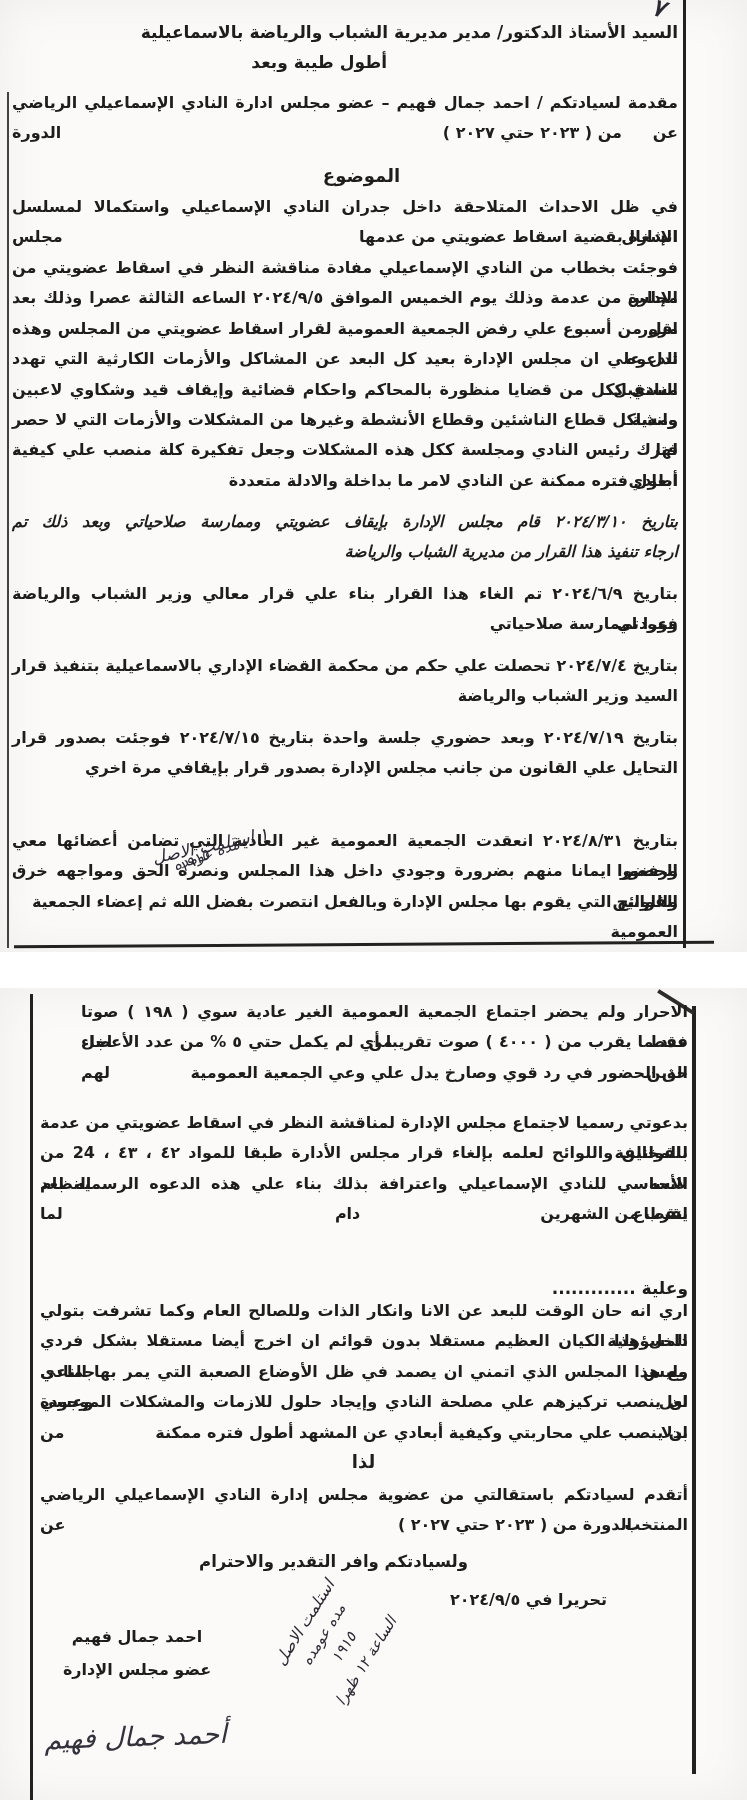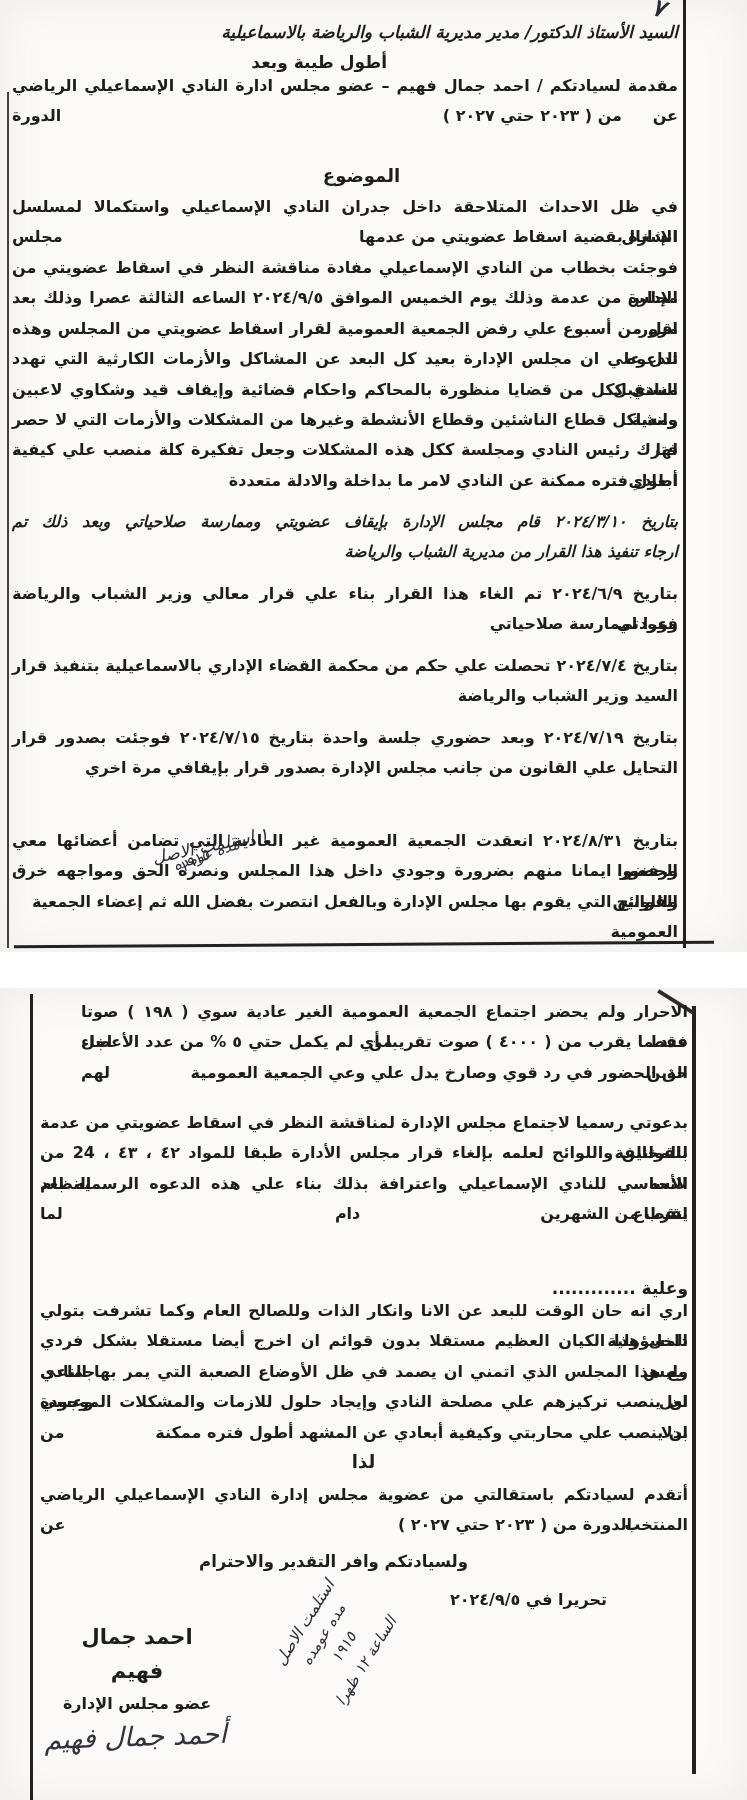--- a/index.html
+++ b/index.html
@@ -28,25 +28,25 @@
 </style>
 </head>
 <body>
 
 <div class="page" id="page1">
   <div class="vline" style="left:683px;top:0;height:948px;width:3px;"></div>
   <div class="vline" style="left:7px;top:92px;height:856px;width:2px;opacity:.85;"></div>
 
   <div class="abs hw" style="left:652px;top:-6px;font-size:24px;transform:rotate(14deg);font-weight:700;">٧</div>
 
-  <div class="abs txt" style="right:69px;left:12px;top:17px;text-align:right;font-size:17px;font-style:italic;">السيد الأستاذ الدكتور/ مدير مديرية الشباب والرياضة بالاسماعيلية</div>
+  <div class="abs txt" style="right:69px;left:12px;top:17px;text-align:right;font-size:17px;">السيد الأستاذ الدكتور/ مدير مديرية الشباب والرياضة بالاسماعيلية</div>
 
   <div class="abs txt" style="right:360px;top:47px;font-size:17px;">أطول طيبة وبعد</div>
 
-  <div class="para" style="top:71px;">
+  <div class="para" style="top:88px;">
     <div class="line txt">مقدمة لسيادتكم / احمد جمال فهيم – عضو مجلس ادارة النادي الإسماعيلي الرياضي عن الدورة</div>
     <div class="line last ind txt">من ( ٢٠٢٣ حتي ٢٠٢٧ )</div>
   </div>
 
   <div class="abs txt center" style="left:-24px;right:0;top:161px;font-size:18px;">الموضوع</div>
 
   <div class="para" style="top:192px;">
     <div class="line txt">في ظل الاحداث المتلاحقة داخل جدران النادي الإسماعيلي واستكمالا لمسلسل انشغال مجلس</div>
     <div class="line last txt">الإدارة بقضية اسقاط عضويتي من عدمها</div>
   </div>
@@ -130,21 +130,21 @@
   <div class="para" style="top:492px;">
     <div class="line txt">أتقدم لسيادتكم باستقالتي من عضوية مجلس إدارة النادي الإسماعيلي الرياضي المنتخب عن</div>
     <div class="line last ind txt">الدورة من ( ٢٠٢٣ حتي ٢٠٢٧ )</div>
   </div>
 
   <div class="abs txt center" style="left:-80px;right:0;top:559px;font-size:16.5px;">ولسيادتكم وافر التقدير والاحترام</div>
 
   <div class="abs txt" style="right:140px;top:597px;font-size:16px;">تحريرا في ٢٠٢٤/٩/٥</div>
 
   <div class="abs" style="left:52px;top:632px;width:170px;text-align:center;">
-    <div class="txt" style="font-size:21px;line-height:34px;">احمد جمال فهيم</div>
+    <div class="txt" style="font-size:16px;line-height:34px;">احمد جمال فهيم</div>
     <div class="txt" style="font-size:16px;line-height:32px;">عضو مجلس الإدارة</div>
   </div>
 
   <div class="abs hw" style="left:44px;top:733px;font-size:27px;transform:rotate(-2deg);letter-spacing:2px;color:#33323b;">أحمد جمال فهيم</div>
 
   <div class="abs hw" style="left:250px;top:608px;width:170px;transform:rotate(-58deg);text-align:center;">
     <div class="hwline" style="font-size:16px;">استلمت الاصل</div>
     <div class="hwline" style="font-size:15px;margin-top:4px;">مده عومده</div>
     <div class="hwline" style="font-size:15px;margin-top:6px;letter-spacing:6px;">١٩١٥</div>
     <div class="hwline" style="font-size:15px;margin-top:8px;">الساعة ١٢ ظهرا</div>

